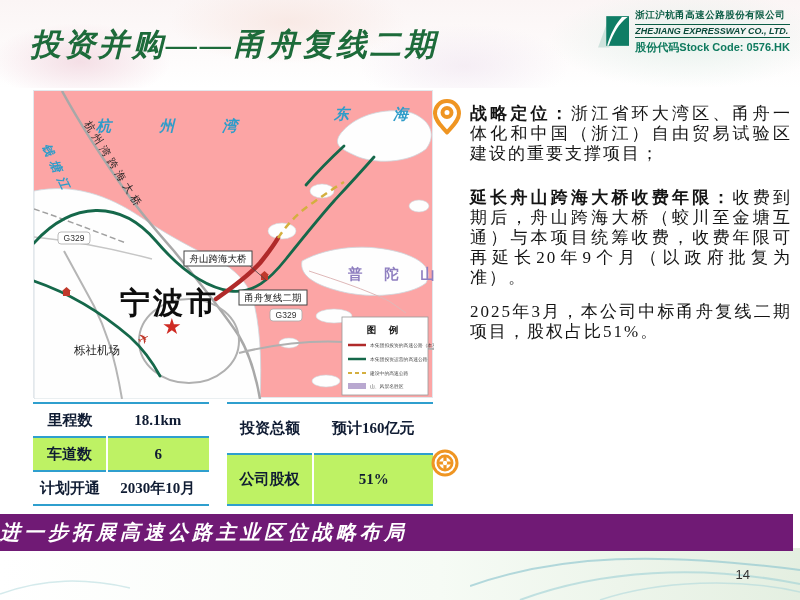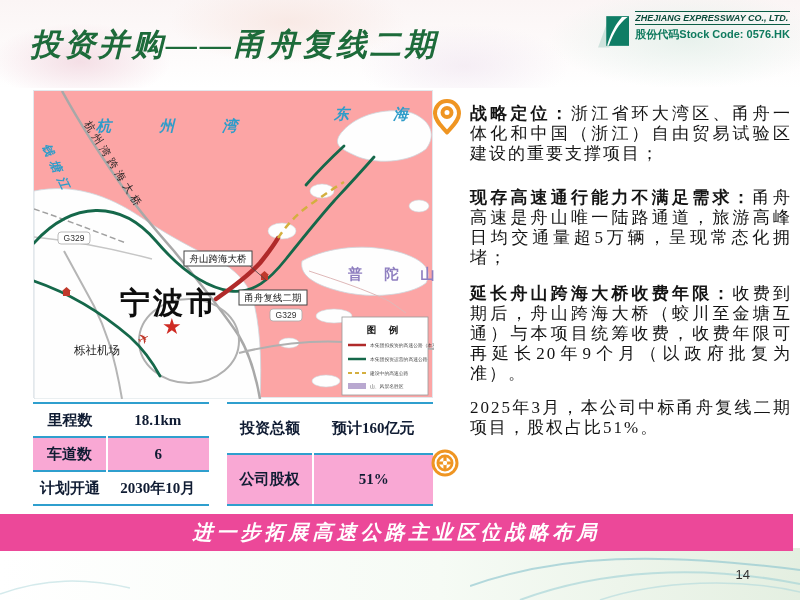--- a/index.html
+++ b/index.html
@@ -49,42 +49,42 @@
     background:#fca5a5; border:1px solid #e3e8ec;
   }
 
   
   .facts { position:absolute; left:33px; top:402px; width:400px; display:flex; gap:18px;
            font-size:15px; font-weight:bold; color:#101c33; }
   .facts table { border-collapse:collapse; }
   .t-left  { width:179px; }
   .t-right { width:210px; }
   .facts tr { height:34px; }
-  .facts tr.alt { background:#f9a8d4; }
+  .facts tr.alt { background:#bef264; }
   .facts td { text-align:center; border-top:2px solid #2f9fce; }
   .facts tr:last-child td { border-bottom:2px solid #2f9fce; }
   .facts td.lbl { width:42%; }
   .facts tr.alt td.lbl { border-right:2px solid #ffffff; }
 
   
   .bullets {
     position:absolute; left:470px; top:104px; width:322px;
     font-size:17px; line-height:20px; letter-spacing:2px;
     color:#141414; text-align:justify;
   }
   .bullets p.b1 { margin-bottom:24px; }
   .bullets p.b2 { margin-bottom:16px; }
   .bullets p.b3 { margin-bottom:14px; }
   .bullets b { font-weight:bold; }
   .icon-abs { position:absolute; }
 
   
   .banner {
     position:absolute; left:0; right:7px; top:514px; height:37px;
-    background:#ec4899; display:flex; align-items:center; justify-content:center;
+    background:#701a75; display:flex; align-items:center; justify-content:flex-start;
   }
   .banner span {
     color:#ffffff; font-size:20px; font-weight:bold; font-style:italic;
     letter-spacing:4px; white-space:nowrap;
   }
   .page-num {
     position:absolute; right:50px; top:567px;
     font-family:"Liberation Sans","DejaVu Sans",sans-serif;
     font-size:13px; color:#333;
   }
@@ -110,20 +110,21 @@
 
   <div class="title">投资并购——甬舟复线二期</div>
 
   <div class="logo-block">
     <svg width="38" height="44" viewBox="0 0 38 44">
       <polygon points="0,42 14,4 14,42" fill="#cfe3dd"></polygon>
       <rect x="10" y="4" width="28" height="36" fill="#0f7d65"></rect>
       <path d="M13,40 C19,24 25,13 36,5 L29,5 C21,14 15,26 11,40 Z" fill="#ffffff"></path>
     </svg>
     <div class="logo-text">
+      <div class="logo-cn">浙江沪杭甬高速公路股份有限公司</div>
       <div class="logo-en">ZHEJIANG EXPRESSWAY CO., LTD.</div>
       <div class="logo-code">股份代码Stock Code: 0576.HK</div>
     </div>
   </div>
 
   <div class="map-wrap">
     <svg width="400" height="308" viewBox="0 0 400 308">
 
       <path d="M0,100 C40,92 75,105 105,125 C135,145 160,158 185,170 C200,178 212,190 218,205 C226,232 228,268 226,308 L0,308 Z" fill="#fefefe" stroke="#cdd8de" stroke-width="0.8"></path>
       <path d="M305,45 C318,25 350,15 378,22 C398,30 402,45 392,58 C375,72 340,74 320,64 C308,58 300,55 305,45 Z" fill="#fefefe" stroke="#cdd8de" stroke-width="0.8"></path>
@@ -260,21 +261,20 @@
     <circle cx="15" cy="15" r="13.5" fill="#ef9522"></circle>
     <circle cx="15" cy="15" r="9.5" fill="none" stroke="#ffffff" stroke-width="2"></circle>
     <circle cx="15" cy="15" r="5.8" fill="#ffffff"></circle>
     <rect x="13.4" y="8.5" width="3.2" height="13" rx="1.4" fill="#ef9522"></rect>
     <rect x="8.5" y="13.4" width="13" height="3.2" rx="1.4" fill="#ef9522"></rect>
     <circle cx="15" cy="15" r="2.2" fill="#ffffff"></circle>
   </svg>
 
   <div class="bullets">
     <p class="b1"><b>战略定位：</b><span>浙江省环大湾区、甬舟一体化和中国（浙江）自由贸易试验区建设的重要支撑项目；</span></p>
-    <p class="b2"><b>现存高速通行能力不满足需求：</b><span>甬舟高速是舟山唯一陆路通道，旅游高峰日均交通量超5万辆，呈现常态化拥堵；</span></p>
     <p class="b3"><b>延长舟山跨海大桥收费年限：</b><span>收费到期后，舟山跨海大桥（蛟川至金塘互通）与本项目统筹收费，收费年限可再延长20年9个月（以政府批复为准）。</span></p>
     <p class="b4"><b></b><span>2025年3月，本公司中标甬舟复线二期项目，股权占比51%。</span></p>
   </div>
 
   <div class="banner">
     <span>进一步拓展高速公路主业区位战略布局</span>
   </div>
 
   <div class="page-num">14</div>
 

